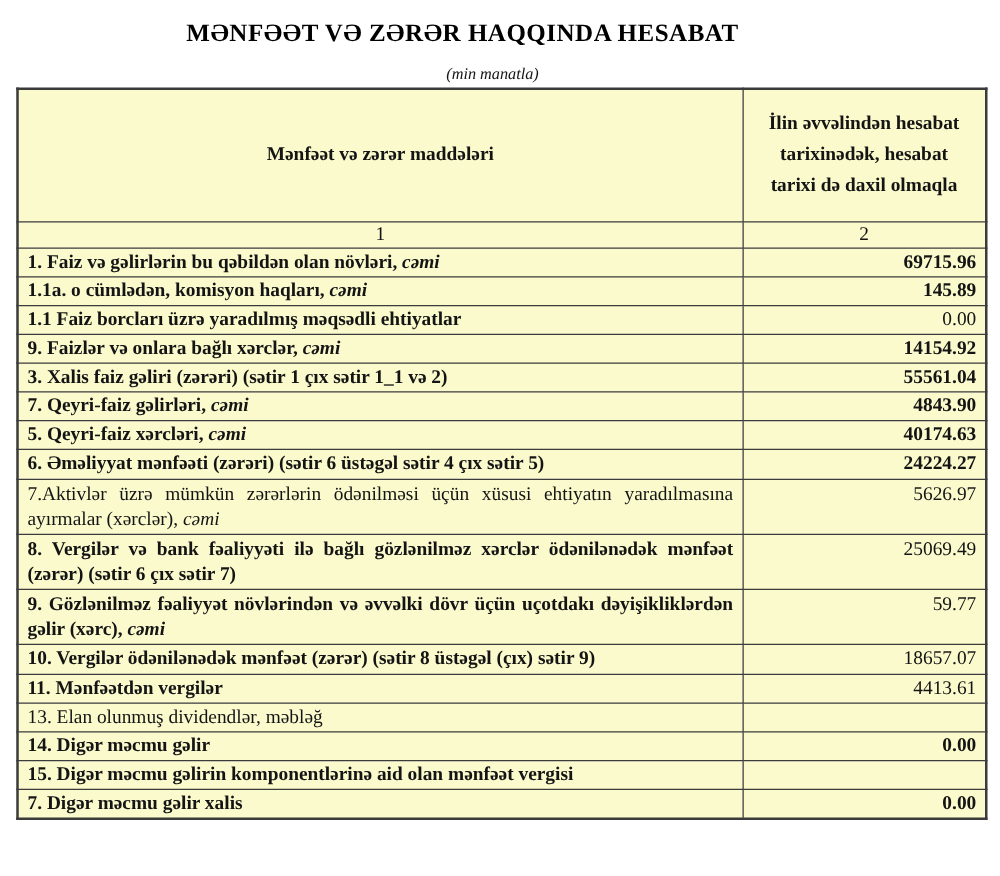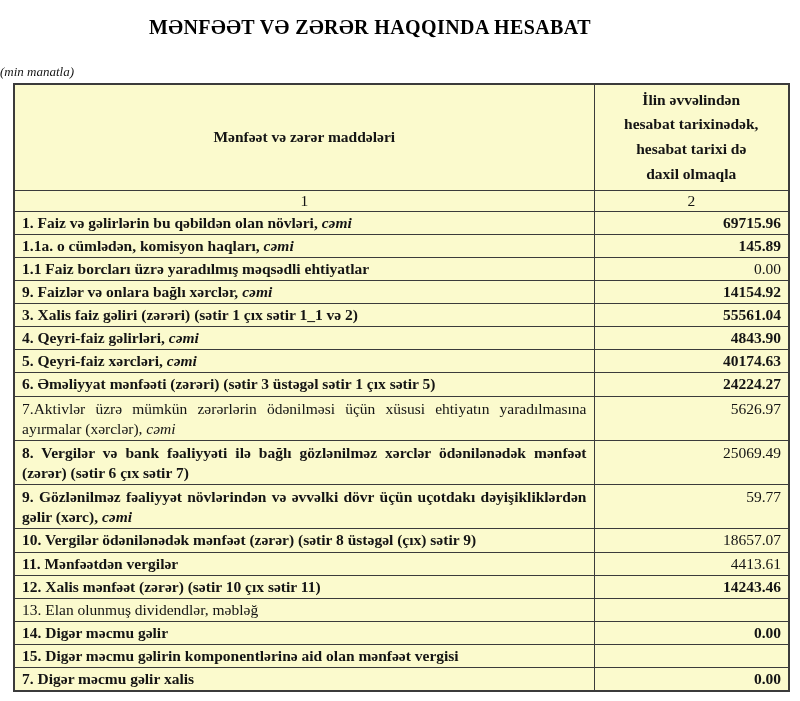--- a/index.html
+++ b/index.html
@@ -21,24 +21,24 @@
   .title{
     margin:16px 0 0 0;
     text-align:center;
     font-size:20px;
     font-weight:bold;
     letter-spacing:.4px;
     color:#000;
   }
   .unit-note{
     width:788px;
-    text-align:left;
+    text-align:center;
     font-style:italic;
     font-size:13px;
-    margin-top:25px;
+    margin-top:12px;
     margin-bottom:3px;
   }
   table.pl{
     border-collapse:collapse;
     table-layout:fixed;
     width:775px;
     margin-left:13px;
     border:2px solid var(--border);
   }
   table.pl th, table.pl td{
@@ -49,21 +49,21 @@
     line-height:1.3;
   }
   th.col-label{ width:580px; }
   th.col-value{ width:195px; }
   thead tr.head-row{ height:106px; }
   thead tr.head-row th{
     font-weight:bold;
     text-align:center;
     vertical-align:middle;
   }
-  thead tr.head-row th.col-value{ line-height:1.6; padding:1px 28px;margin-top:24px; }
+  thead tr.head-row th.col-value{ line-height:1.6; padding:1px 16px;margin-top:24px; }
   thead tr.index-row{ height:21px; }
   thead tr.index-row th{
     font-weight:normal;
     text-align:center;
     padding:0 7px;
     line-height:1.15;
   }
   tbody tr{ height:23px; }
   td.label{ text-align:left; vertical-align:middle; }
   td.value{ text-align:right; vertical-align:middle; }
@@ -105,29 +105,29 @@
         </tr>
         <tr>
           <td class="label bold"><span>9. Faizlər və onlara bağlı xərclər,</span> <em>cəmi</em></td>
           <td class="value bold"><span>14154.92</span></td>
         </tr>
         <tr>
           <td class="label bold"><span>3. Xalis faiz gəliri (zərəri) (sətir 1 çıx sətir 1_1 və 2)</span></td>
           <td class="value bold"><span>55561.04</span></td>
         </tr>
         <tr>
-          <td class="label bold"><span>4. Qeyri-faiz gəlirləri,</span> <em>cəmi</em></td>
+          <td class="label bold"><span>7. Qeyri-faiz gəlirləri,</span> <em>cəmi</em></td>
           <td class="value bold"><span>4843.90</span></td>
         </tr>
         <tr>
           <td class="label bold"><span>5. Qeyri-faiz xərcləri,</span> <em>cəmi</em></td>
           <td class="value bold"><span>40174.63</span></td>
         </tr>
         <tr>
-          <td class="label bold"><span>6. Əməliyyat mənfəəti (zərəri) (sətir 3 üstəgəl sətir 1 çıx sətir 5)</span></td>
+          <td class="label bold"><span>6. Əməliyyat mənfəəti (zərəri) (sətir 6 üstəgəl sətir 4 çıx sətir 5)</span></td>
           <td class="value bold"><span>24224.27</span></td>
         </tr>
         <tr class="tall">
           <td class="label justify"><span>7.Aktivlər üzrə mümkün zərərlərin ödənilməsi üçün xüsusi ehtiyatın yaradılmasına ayırmalar (xərclər),</span> <em>cəmi</em></td>
           <td class="value"><span>5626.97</span></td>
         </tr>
         <tr class="tall">
           <td class="label bold justify"><span>8. Vergilər və bank fəaliyyəti ilə bağlı gözlənilməz xərclər ödənilənədək mənfəət (zərər) (sətir 6 çıx sətir 7)</span></td>
           <td class="value"><span>25069.49</span></td>
         </tr>
@@ -137,24 +137,20 @@
         </tr>
         <tr>
           <td class="label bold"><span>10. Vergilər ödənilənədək mənfəət (zərər) (sətir 8 üstəgəl (çıx) sətir 9)</span></td>
           <td class="value"><span>18657.07</span></td>
         </tr>
         <tr>
           <td class="label bold"><span>11. Mənfəətdən vergilər</span></td>
           <td class="value bg-white"><span>4413.61</span></td>
         </tr>
         <tr>
-          <td class="label bold"><span>12. Xalis mənfəət (zərər) (sətir 10 çıx sətir 11)</span></td>
-          <td class="value bold"><span>14243.46</span></td>
-        </tr>
-        <tr>
           <td class="label"><span>13. Elan olunmuş dividendlər, məbləğ</span></td>
           <td class="value bg-white"><span></span></td>
         </tr>
         <tr>
           <td class="label bold"><span>14. Digər məcmu gəlir</span></td>
           <td class="value bold"><span>0.00</span></td>
         </tr>
         <tr>
           <td class="label bold"><span>15. Digər məcmu gəlirin komponentlərinə aid olan mənfəət vergisi</span></td>
           <td class="value bg-white"><span></span></td>

